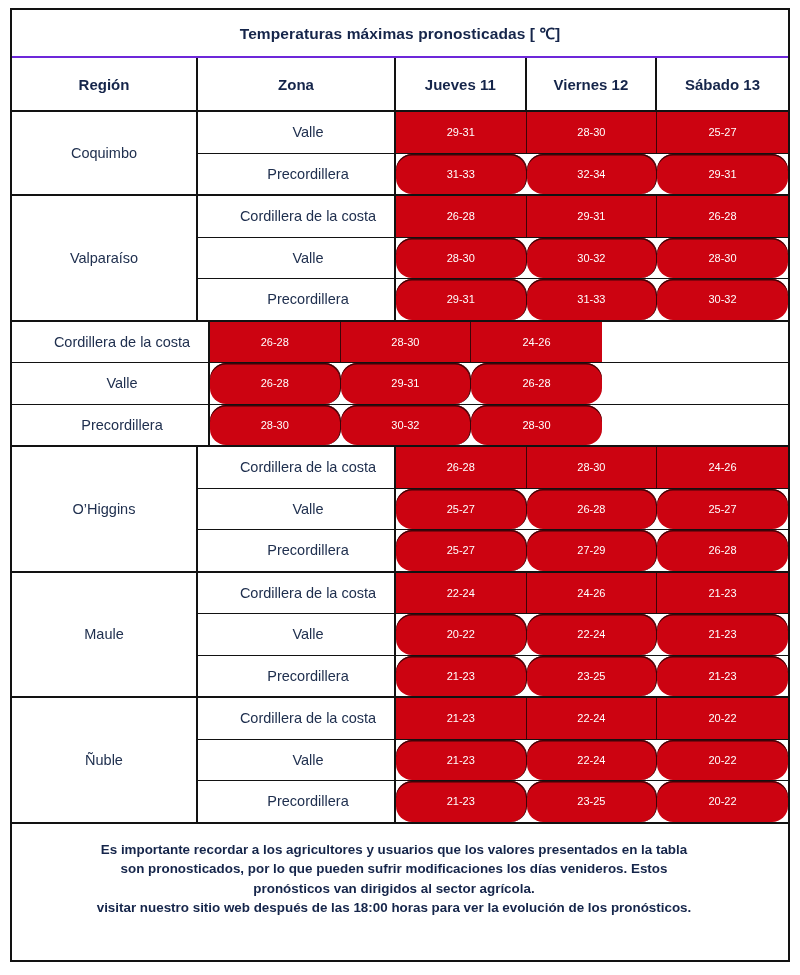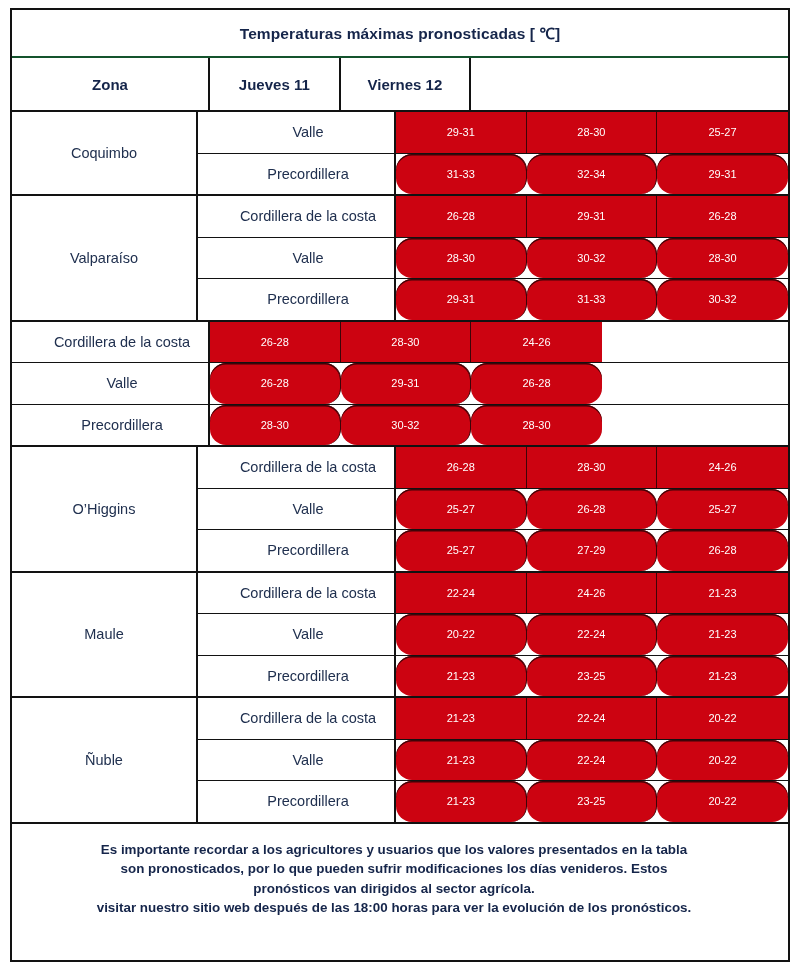--- a/index.html
+++ b/index.html
@@ -30,21 +30,21 @@
     height: 954px;
     box-sizing: border-box;
     border: 2px solid #121212;
     background: #ffffff;
   }
 
   
   .title-band {
     height: 48px;
     box-sizing: border-box;
-    border-bottom: 2px solid #14532d;
+    border-bottom: 2px solid #6d28d9;
     display: flex;
     align-items: center;
     justify-content: center;
     background: #ffffff;
   }
   .title-text {
     font-size: 15.5px;
     font-weight: bold;
     color: #15254a;
     letter-spacing: 0.1px;
@@ -166,23 +166,25 @@
 <div id="page">
   <div class="table-frame">
 
     <div class="title-band">
       <div class="title-text">Temperaturas máximas pronosticadas [ ℃]</div>
     </div>
 
     <div class="grid">
 
       <div class="row head-row">
+        <div class="head-cell c-region">Región</div>
         <div class="head-cell c-zona">Zona</div>
         <div class="head-cell c-day">Jueves 11</div>
         <div class="head-cell c-day">Viernes 12</div>
+        <div class="head-cell c-day last">Sábado 13</div>
       </div>
 
       <div id="body-host">
           <div class="region-group">
             <div class="region-cell c-region">Coquimbo</div>
             <div class="zones-block">
               <div class="zone-row">
                 <div class="zone-cell c-zona">Valle</div>
                 <div class="temp-cell c-day">29-31</div>
                 <div class="temp-cell c-day">28-30</div>

